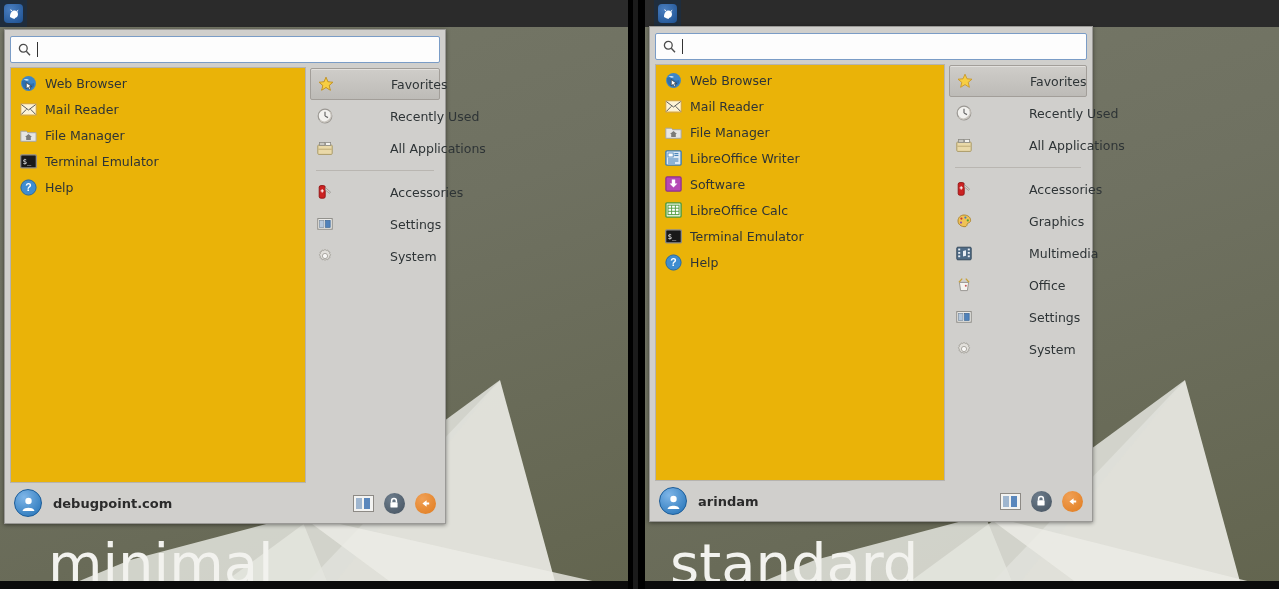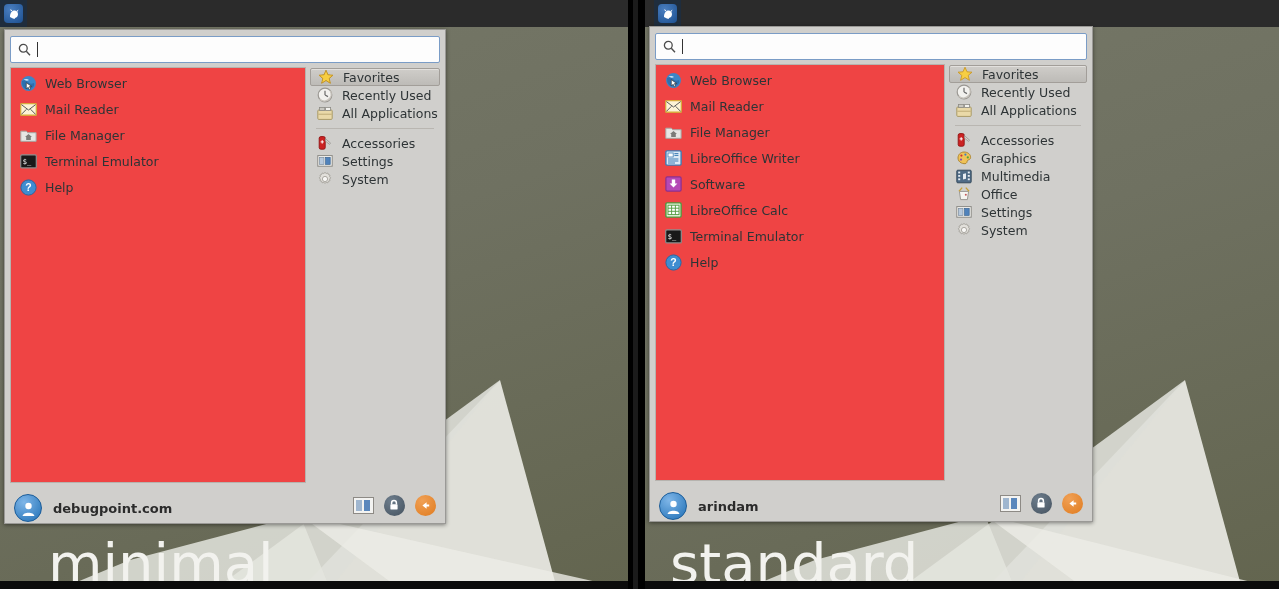--- a/index.html
+++ b/index.html
@@ -44,39 +44,39 @@
 
   .searchrow{padding:6px 5px 4px 5px;}
   .searchbox{height:27px;background:#fdfdfd;border:1px solid #7a9cc6;border-radius:2px;
     display:flex;align-items:center;padding:0 7px;box-sizing:border-box;}
   .searchbox .mag{flex:0 0 auto;margin-right:6px;display:flex;}
   .caret{width:1px;height:15px;background:#333;}
   .searchbox input{border:0;outline:0;background:transparent;flex:1;
     font-family:"DejaVu Sans",sans-serif;font-size:13px;color:#222;padding:0;}
 
   .body{flex:1;display:flex;padding:0 5px 0 5px;min-height:0;}
-  .applist{flex:1;background:#ef4444;border:1px solid #b6b3ae;overflow:hidden;
+  .applist{flex:1;background:#eab308;border:1px solid #b6b3ae;overflow:hidden;
     box-sizing:border-box;padding:2px 0 0 0;}
   .catlist{width:130px;margin-left:4px;display:flex;flex-direction:column;
     padding-top:1px;box-sizing:border-box;}
   .right-win .catlist{width:138px;}
 
   .item{display:flex;align-items:center;height:26px;padding:0 6px;
     font-size:12.5px;color:#2e3436;box-sizing:border-box;white-space:nowrap;}
   .applist .item{padding-left:8px;}
   .item .ico{width:18px;height:18px;margin-right:8px;flex:0 0 18px;
     display:flex;align-items:center;justify-content:center;position:relative;}
-  .catlist .item{height:18px;border-radius:2px;}
+  .catlist .item{height:32px;border-radius:2px;gap:48px;}
   .catlist .item.selected{
     background:linear-gradient(#cfcdc9,#bdbbb7);
     border:1px solid #a29e99;box-shadow:inset 0 1px 0 #e2e0dd;}
   .catsep{height:1px;background:#b9b6b1;margin:6px 6px 5px 6px;}
 
   
-  .footer{height:40px;display:flex;align-items:flex-start;padding:11px 9px;
+  .footer{height:40px;display:flex;align-items:center;padding:11px 9px;
     box-sizing:border-box;}
   .user{display:flex;align-items:center;flex:1;}
   .avatar{width:26px;height:26px;border-radius:50%;margin-right:11px;
     background:radial-gradient(circle at 35% 28%,#7fb6e8,#1f6fb5);
     border:1px solid #1a5c99;display:flex;align-items:center;justify-content:center;}
   .username{font-size:13px;font-weight:bold;color:#2b2b2b;}
   .fbtns{display:flex;align-items:center;gap:9px;}
   .fbtn{width:22px;height:22px;display:flex;align-items:center;justify-content:center;}
   .switch-ico{width:21px;height:17px;background:#f3f3f1;border:1px solid #8d8a85;
     display:flex;align-items:center;justify-content:center;gap:2px;box-sizing:border-box;}

